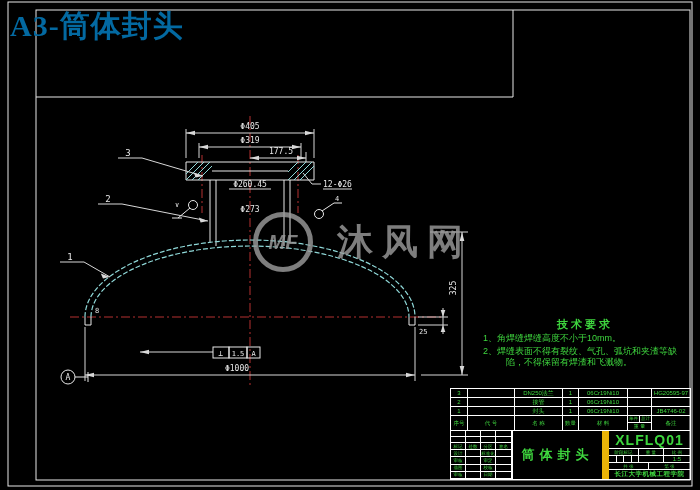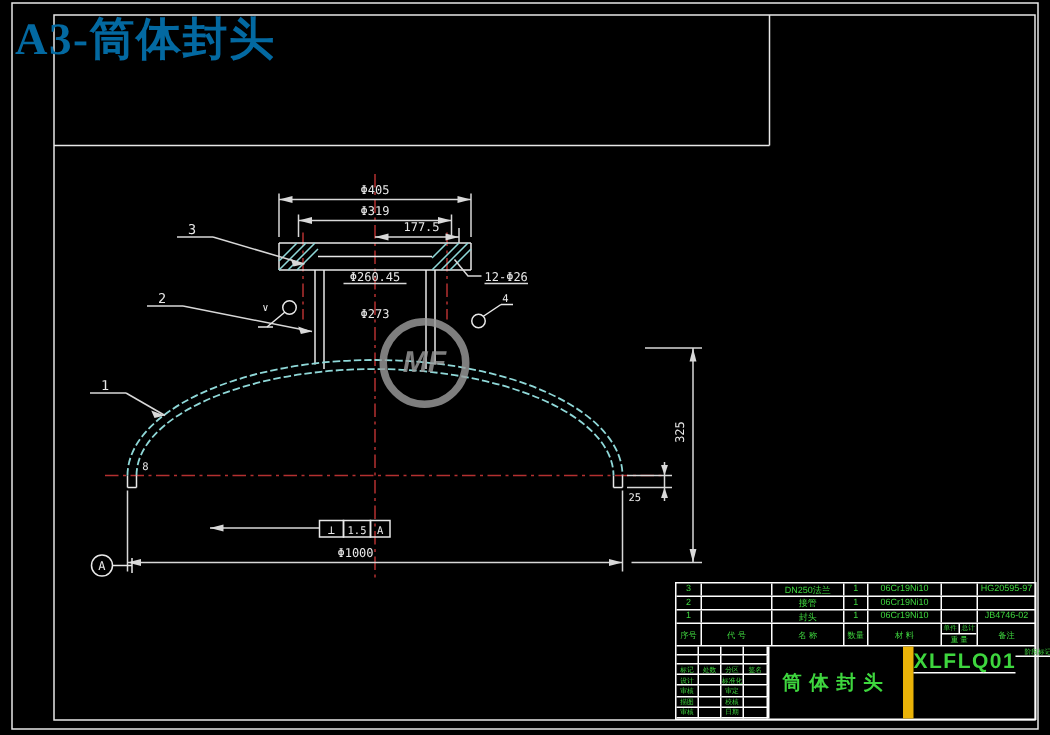--- a/index.html
+++ b/index.html
@@ -44,21 +44,21 @@
   .wsub-top div:first-child{border-right:1px solid #fff;}
   .wsub-bot{height:8px;display:flex;align-items:center;justify-content:center;font-size:5px;}
   .tb-main{display:flex;height:48px;}
   .sign{width:62px;border-right:1px solid #fff;display:grid;
         grid-template-columns:15px 15px 15px 16px;
         grid-template-rows:6px 6px 7.2px 7.2px 7.2px 7.2px 7.2px;font-size:4.5px;}
   .sign div{border-right:1px solid #fff;border-bottom:1px solid #fff;display:flex;
         align-items:center;justify-content:center;overflow:hidden;white-space:nowrap;}
   .pname{width:96px;border-right:7px solid #eab308;display:flex;align-items:center;
         justify-content:center;font-size:13px;font-weight:bold;letter-spacing:5px;}
-  .tbr{width:81px;display:flex;flex-direction:row;}
+  .tbr{width:81px;display:flex;flex-direction:column;}
   .tbr-no{height:18px;border-bottom:1px solid #fff;display:flex;align-items:center;
         justify-content:center;font-size:14px;font-weight:bold;letter-spacing:1px;}
   .tbr-r{display:flex;border-bottom:1px solid #fff;}
   .tbr-r .cell{font-size:4.5px;}
   .r2h{height:7px;}
   .mini{display:flex;width:30px;border-right:1px solid #fff;}
   .mini div{flex:1;border-right:1px solid #fff;}
   .mini div:last-child{border-right:none;}
   .company{height:9px;display:flex;align-items:center;justify-content:center;
         font-size:6.5px;font-weight:bold;letter-spacing:.5px;}
@@ -241,24 +241,30 @@
     </g>
   </svg>
 
   
   <div class="sheet-title">A3-筒体封头</div>
 
   
   <div class="wm">
     <div class="wm-logo">MF</div>
     <div>
+      <div class="wm-name">沐风网</div>
     </div>
   </div>
 
   
+  <div class="tech">
+    <div class="tech-title">技术要求</div>
+    <div class="tech-item">1、角焊缝焊缝高度不小于10mm。</div>
+    <div class="tech-item">2、焊缝表面不得有裂纹、气孔、弧坑和夹渣等缺陷，不得保留有焊渣和飞溅物。</div>
+  </div>
 
   
   <div class="tb">
 
     <div class="row pr">
       <div class="cell cw1">3</div>
       <div class="cell cw2"></div>
       <div class="cell cw3">DN250法兰</div>
       <div class="cell cw4">1</div>
       <div class="cell cw5">06Cr19Ni10</div>

